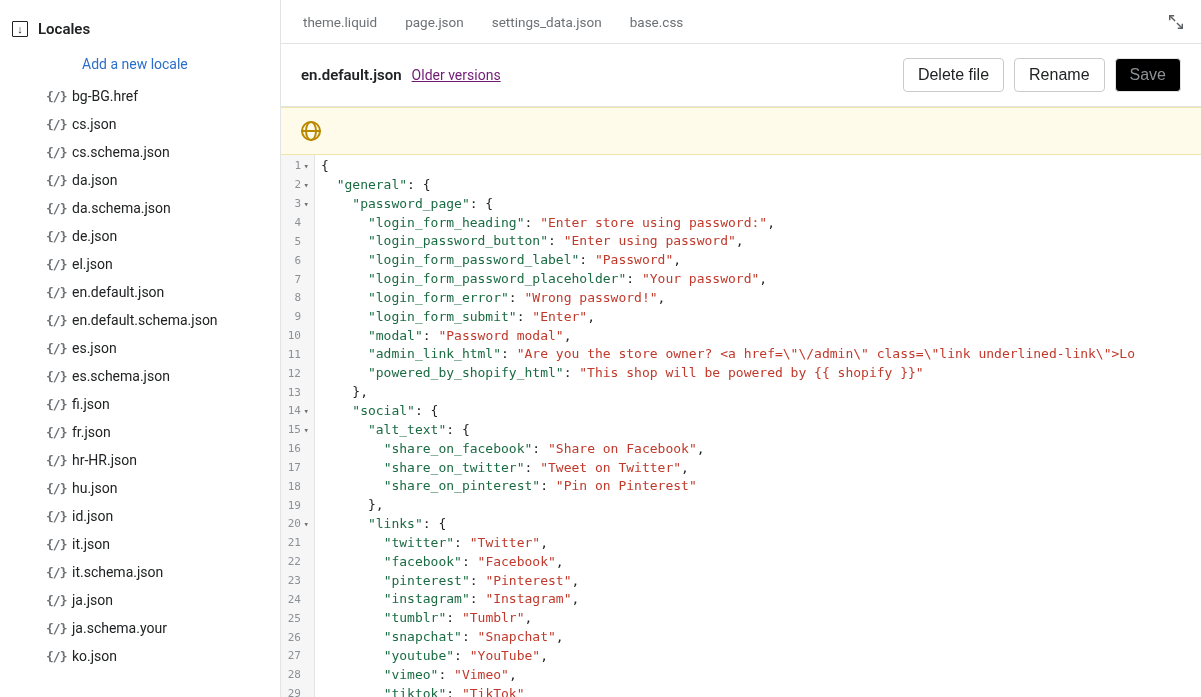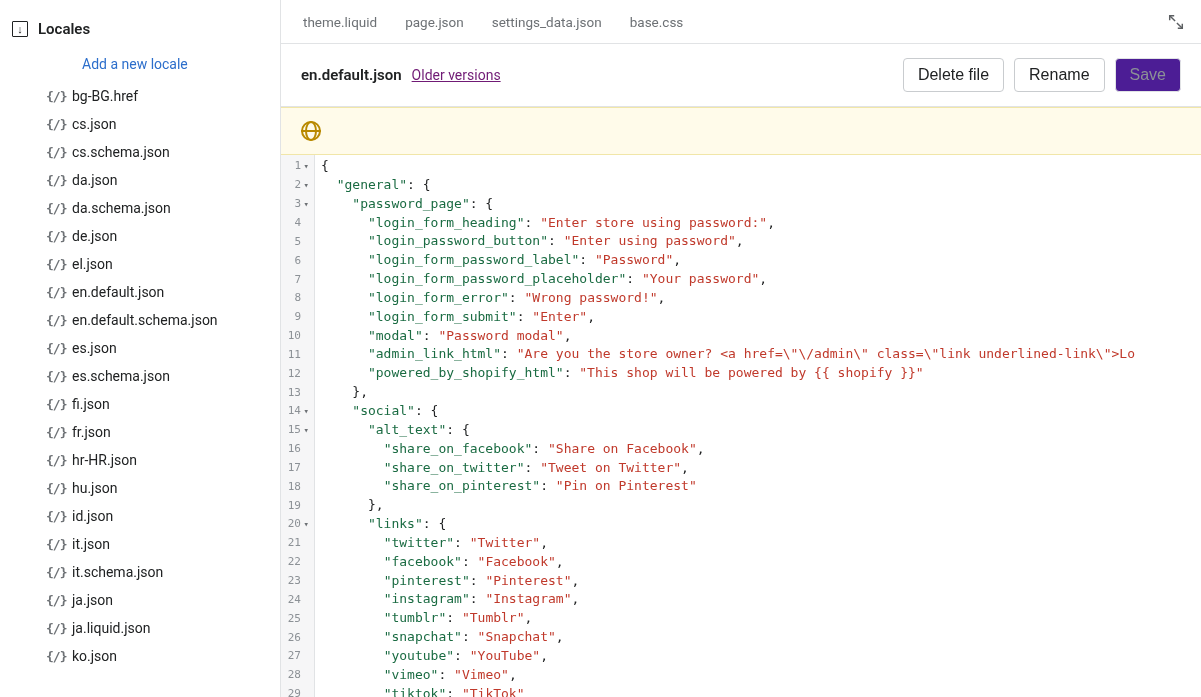--- a/index.html
+++ b/index.html
@@ -127,21 +127,21 @@
   .btn {
     padding: 7px 14px;
     border: 1px solid #c9cccf;
     border-radius: 4px;
     background: #fff;
     font-size: 16px;
     cursor: pointer;
     color: #202223;
   }
   .btn.save {
-    background: #4c1d95;
+    background: #000000;
     border-color: #e1e3e5;
     color: #8c9196;
   }
   .banner {
     background: #fffbea;
     border: 1px solid #f1e6a8;
     border-left: none;
     border-right: none;
     padding: 13px 20px;
     display: flex;
@@ -300,21 +300,21 @@
       <li class="file-item">
         <span class="file-icon">{/}</span>
         <span>it.schema.json</span>
       </li>
       <li class="file-item">
         <span class="file-icon">{/}</span>
         <span>ja.json</span>
       </li>
       <li class="file-item">
         <span class="file-icon">{/}</span>
-        <span>ja.liquid.json</span>
+        <span>ja.schema.your</span>
       </li>
       <li class="file-item">
         <span class="file-icon">{/}</span>
         <span>ko.json</span>
       </li>
     </ul>
 </aside>
 
 <main class="main">
   <div class="tabs" id="tabs">

